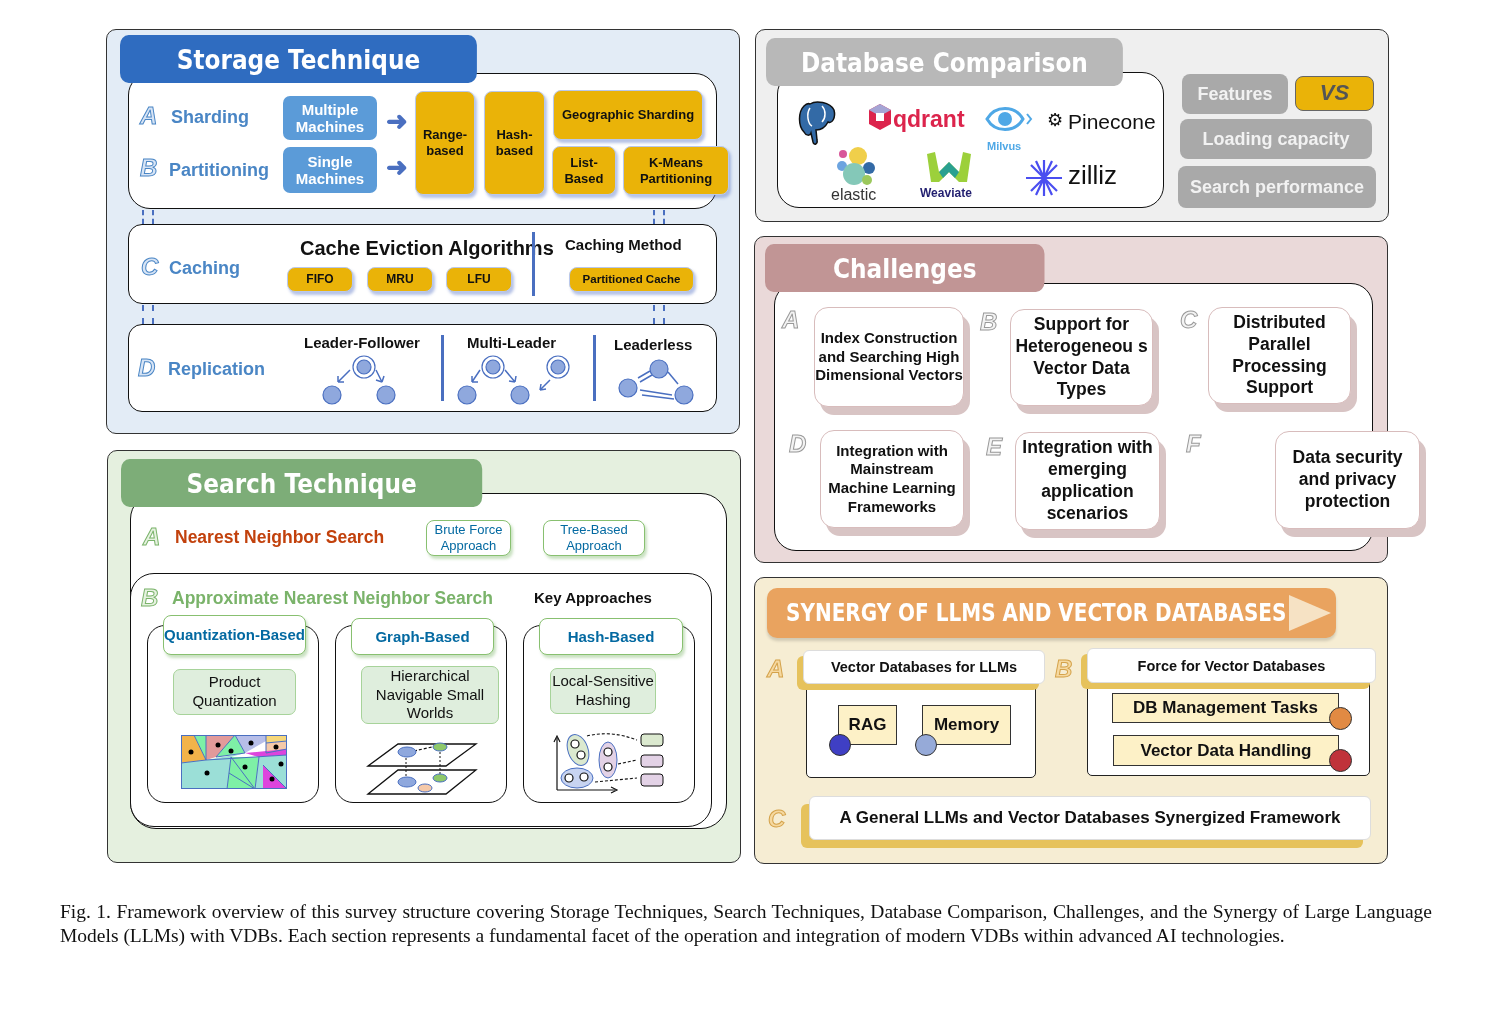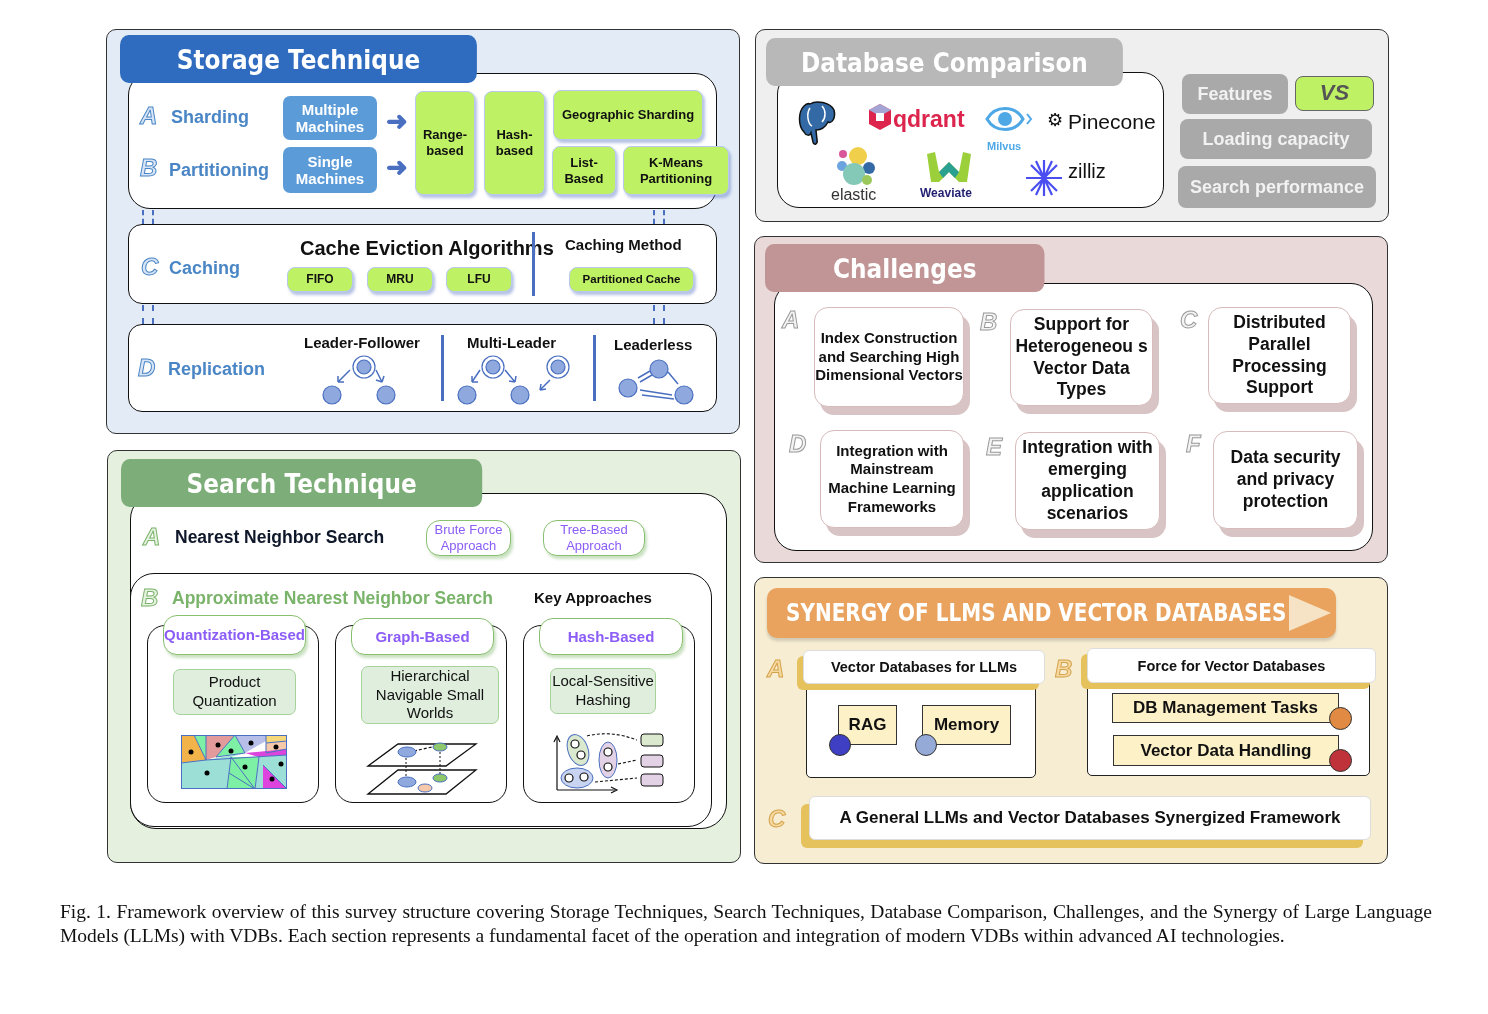--- a/index.html
+++ b/index.html
@@ -3,27 +3,27 @@
 <meta charset="utf-8">
 <style>
   * { box-sizing: border-box; margin: 0; padding: 0; }
   body { width: 1488px; height: 1014px; background: #ffffff; position: relative; font-family: "Liberation Sans", sans-serif; overflow: hidden; }
   .abs { position: absolute; }
   .panel { position: absolute; border: 1.5px solid #333; border-radius: 10px; }
   .hdr { position: absolute; border-radius: 10px; color: #fff; font-family: "DejaVu Sans", sans-serif; font-weight: bold; font-size: 27px; letter-spacing: 0px; display: flex; align-items: center; justify-content: center; transform: scaleX(0.86); transform-origin: left center; }
   .inner { position: absolute; background: #fff; border: 1.5px solid #111; border-radius: 22px; }
   .letter { position: absolute; font-style: italic; font-weight: bold; font-size: 24px; -webkit-text-stroke: 1px; color: #fff; }
   .lbl { position: absolute; font-weight: bold; white-space: nowrap; }
-  .box { position: absolute; background: #bef264; border-radius: 8px; display: flex; align-items: center; justify-content: center; text-align: center; font-weight: bold; line-height: 1.2; }
+  .box { position: absolute; background: #eab308; border-radius: 8px; display: flex; align-items: center; justify-content: center; text-align: center; font-weight: bold; line-height: 1.2; }
   .bluebox { border: 1.5px solid #b9c8ec; box-shadow: 2px 3px 3px rgba(90,120,200,0.45); color: #111; font-size: 13px; }
   .machine { position: absolute; background: #5b9bd8; color: #fff; border-radius: 7px; font-weight: bold; font-size: 15px; text-align: center; line-height: 1.15; display: flex; align-items: center; justify-content: center; }
   .arrow-r { position: absolute; color: #4a6fc0; font-size: 26px; font-weight: bold; }
   .vsep { position: absolute; width: 2.5px; background: #4a6fc0; }
   .dash { position: absolute; width: 0; border-left: 2.5px dashed #4a6fc0; }
-  .gbox { position: absolute; background: #fff; border: 1.5px solid #88c070; border-radius: 14px; box-shadow: 2px 3px 3px rgba(120,180,100,0.4); display: flex; align-items: center; justify-content: center; text-align: center; font-size: 13px; line-height: 1.2; color: #8b5cf6; }
+  .gbox { position: absolute; background: #fff; border: 1.5px solid #88c070; border-radius: 8px; box-shadow: 2px 3px 3px rgba(120,180,100,0.4); display: flex; align-items: center; justify-content: center; text-align: center; font-size: 13px; line-height: 1.2; color: #0369a1; }
   .gfill { position: absolute; background: #dfeedd; border: 1.5px solid #a7d39a; border-radius: 7px; display: flex; align-items: center; justify-content: center; text-align: center; font-size: 15px; line-height: 1.25; color: #111; }
   .subpanel { position: absolute; background: #fff; border: 1.5px solid #111; border-radius: 18px; }
   .chbox { position: absolute; background: #fff; border: 1.2px solid #d8bcbc; border-radius: 14px; box-shadow: 6px 8px 0 #d8c4c4; display: flex; align-items: center; justify-content: center; text-align: center; font-weight: bold; color: #111; line-height: 1.25; }
   .graybtn { position: absolute; background: #a9a9a9; color: #f2f2f2; border-radius: 8px; font-weight: bold; font-size: 18px; display: flex; align-items: center; justify-content: center; }
   .syn-tab { position: absolute; background: #fff; border: 1px solid #ddd; border-radius: 6px; box-shadow: -6px 6px 0 #e6c25c; display: flex; align-items: center; justify-content: center; font-weight: bold; color: #111; }
   .yellowtag { position: absolute; background: #fdf1c7; border: 1.5px solid #333; font-weight: bold; color: #111; display: flex; align-items: center; justify-content: center; }
   .dot { position: absolute; width: 22px; height: 22px; border-radius: 50%; border: 1.5px solid #333; }
   .caption { position: absolute; left: 60px; top: 900px; width: 1372px; font-family: "Liberation Serif", serif; font-size: 19.5px; line-height: 24px; color: #111; text-align: justify; }
 </style>
 </head>
@@ -107,21 +107,21 @@
     <path d="M328 28 L340 21 M330 32 L342 25"></path>
     <path d="M358 22 L368 34"></path>
     <path d="M330 40 L362 45 M332 45 L364 49"></path>
   </g>
 </svg>
 
 <div class="panel" style="left:107px;top:450px;width:634px;height:413px;background:#e5f0df;"></div>
 <div class="inner" style="left:130px;top:493px;width:597px;height:336px;border-radius:26px;"></div>
 <div class="hdr" style="left:121px;top:459px;width:420px;height:48px;background:#7dad78;">Search Technique</div>
 <span class="letter" style="left:143px;top:523px;-webkit-text-stroke-color:#7ab36a;color:#e6f2e0;">A</span>
-<span class="lbl" style="left:175px;top:527px;font-size:17.5px;color:#0f172a;">Nearest Neighbor Search</span>
+<span class="lbl" style="left:175px;top:527px;font-size:17.5px;color:#c2410c;">Nearest Neighbor Search</span>
 <div class="gbox" style="left:426px;top:520px;width:85px;height:36px;">Brute Force Approach</div>
 <div class="gbox" style="left:543px;top:520px;width:102px;height:36px;">Tree-Based Approach</div>
 
 <div class="subpanel" style="left:130px;top:573px;width:582px;height:254px;border-radius:24px;"></div>
 <span class="letter" style="left:141px;top:584px;-webkit-text-stroke-color:#7ab36a;color:#e6f2e0;">B</span>
 <span class="lbl" style="left:172px;top:588px;font-size:17.5px;color:#7ab36a;">Approximate Nearest Neighbor Search</span>
 <span class="lbl" style="left:534px;top:589px;font-size:15px;color:#111;">Key Approaches</span>
 
 <div class="subpanel" style="left:147px;top:625px;width:172px;height:178px;"></div>
 <div class="gbox" style="left:163px;top:615px;width:143px;height:40px;font-weight:bold;font-size:15px;">Quantization-Based</div>
@@ -238,21 +238,21 @@
 <svg class="abs" style="left:925px;top:150px;" width="48" height="36" viewBox="0 0 48 36">
   <path d="M2 4 L10 2 L14 22 L24 12 L34 22 L38 2 L46 4 L42 32 L34 32 L24 22 L14 32 L6 32 Z" fill="#9cd03b"></path>
   <path d="M14 22 L24 12 L34 22 L30 28 L24 22 L18 28 Z" fill="#2aa090"></path>
 </svg>
 <span class="lbl" style="left:920px;top:186px;font-size:12px;color:#221f70;">Weaviate</span>
 <svg class="abs" style="left:1024px;top:158px;" width="40" height="40" viewBox="0 0 40 40">
   <g stroke="#4a4ef0" stroke-width="2.2">
     <path d="M20 2 L20 38 M2 20 L38 20 M7 7 L33 33 M33 7 L7 33 M12 3 L28 37 M28 3 L12 37"></path>
   </g>
 </svg>
-<span class="lbl" style="left:1068px;top:160px;font-size:20px;color:#111;font-weight:normal;">zilliz</span>
+<span class="lbl" style="left:1068px;top:160px;font-size:26px;color:#111;font-weight:normal;">zilliz</span>
 
 <div class="graybtn" style="left:1182px;top:74px;width:106px;height:40px;">Features</div>
 <div class="box" style="left:1295px;top:76px;width:79px;height:35px;border:1.5px solid #666;color:#555;font-style:italic;font-size:22px;">VS</div>
 <div class="graybtn" style="left:1180px;top:119px;width:192px;height:40px;">Loading capacity</div>
 <div class="graybtn" style="left:1178px;top:166px;width:198px;height:42px;">Search performance</div>
 
 <div class="panel" style="left:754px;top:236px;width:634px;height:327px;background:#ead9d9;"></div>
 <div class="inner" style="left:774px;top:283px;width:599px;height:268px;"></div>
 <div class="hdr" style="left:765px;top:244px;width:325px;height:48px;background:#c19595;">Challenges</div>
 
@@ -261,21 +261,21 @@
 <span class="letter" style="left:980px;top:308px;-webkit-text-stroke-color:#999;color:#f3f3f3;">B</span>
 <div class="chbox" style="left:1010px;top:309px;width:143px;height:97px;font-size:17.5px;">Support for Heterogeneou s Vector Data Types</div>
 <span class="letter" style="left:1180px;top:306px;-webkit-text-stroke-color:#999;color:#f3f3f3;">C</span>
 <div class="chbox" style="left:1208px;top:307px;width:143px;height:97px;font-size:17.5px;">Distributed Parallel Processing Support</div>
 
 <span class="letter" style="left:789px;top:430px;-webkit-text-stroke-color:#999;color:#f3f3f3;">D</span>
 <div class="chbox" style="left:820px;top:430px;width:144px;height:98px;font-size:15px;">Integration with Mainstream Machine Learning Frameworks</div>
 <span class="letter" style="left:986px;top:433px;-webkit-text-stroke-color:#999;color:#f3f3f3;">E</span>
 <div class="chbox" style="left:1015px;top:432px;width:145px;height:98px;font-size:17.5px;">Integration with emerging application scenarios</div>
 <span class="letter" style="left:1186px;top:430px;-webkit-text-stroke-color:#999;color:#f3f3f3;">F</span>
-<div class="chbox" style="left:1213px;top:431px;width:145px;height:98px;font-size:17.5px;">Data security and privacy protection</div>
+<div class="chbox" style="left:1275px;top:431px;width:145px;height:98px;font-size:17.5px;">Data security and privacy protection</div>
 
 <div class="panel" style="left:754px;top:577px;width:634px;height:287px;background:#f6edd3;"></div>
 <div class="abs" style="left:767px;top:588px;width:569px;height:50px;background:#e9a35f;border-radius:10px;box-shadow:0 3px 3px rgba(0,0,0,0.15);"></div>
 <span class="lbl" style="left:786px;top:598px;font-family:'DejaVu Sans',sans-serif;font-size:25px;color:#fff;transform:scaleX(0.8);transform-origin:left center;">SYNERGY OF LLMS AND VECTOR DATABASES</span>
 <svg class="abs" style="left:1287px;top:593px;" width="46" height="40" viewBox="0 0 46 40">
   <polygon points="2,2 44,20 2,38" fill="#f6e2c4"></polygon>
 </svg>
 
 <span class="letter" style="left:767px;top:655px;-webkit-text-stroke-color:#d4a24a;color:#f6d9a0;">A</span>
 <div class="abs" style="left:806px;top:680px;width:230px;height:98px;background:#fff;border:1.5px solid #222;border-radius:5px;"></div>

